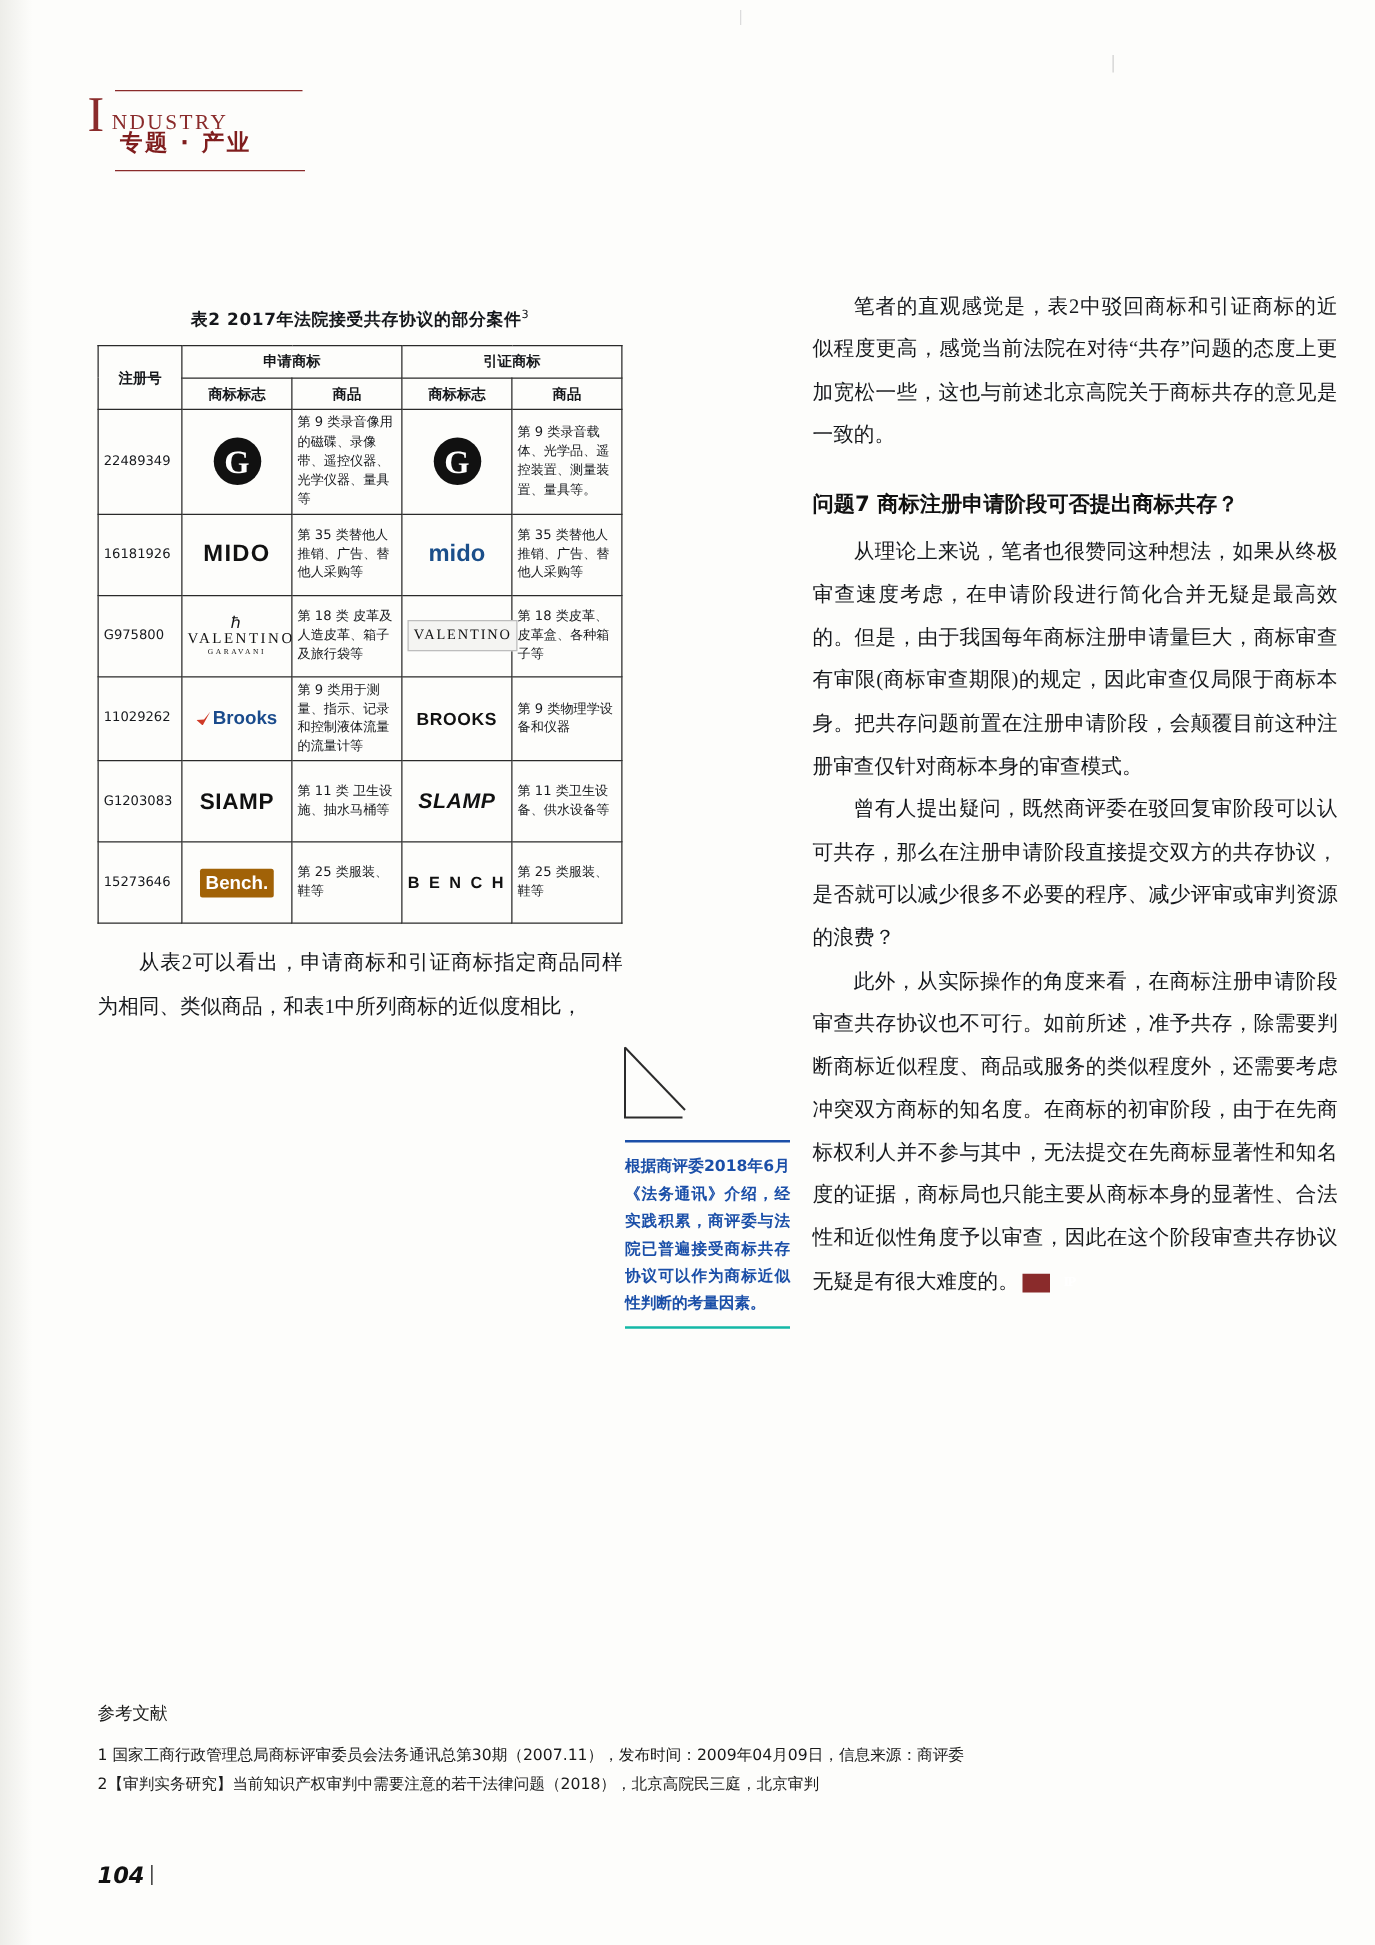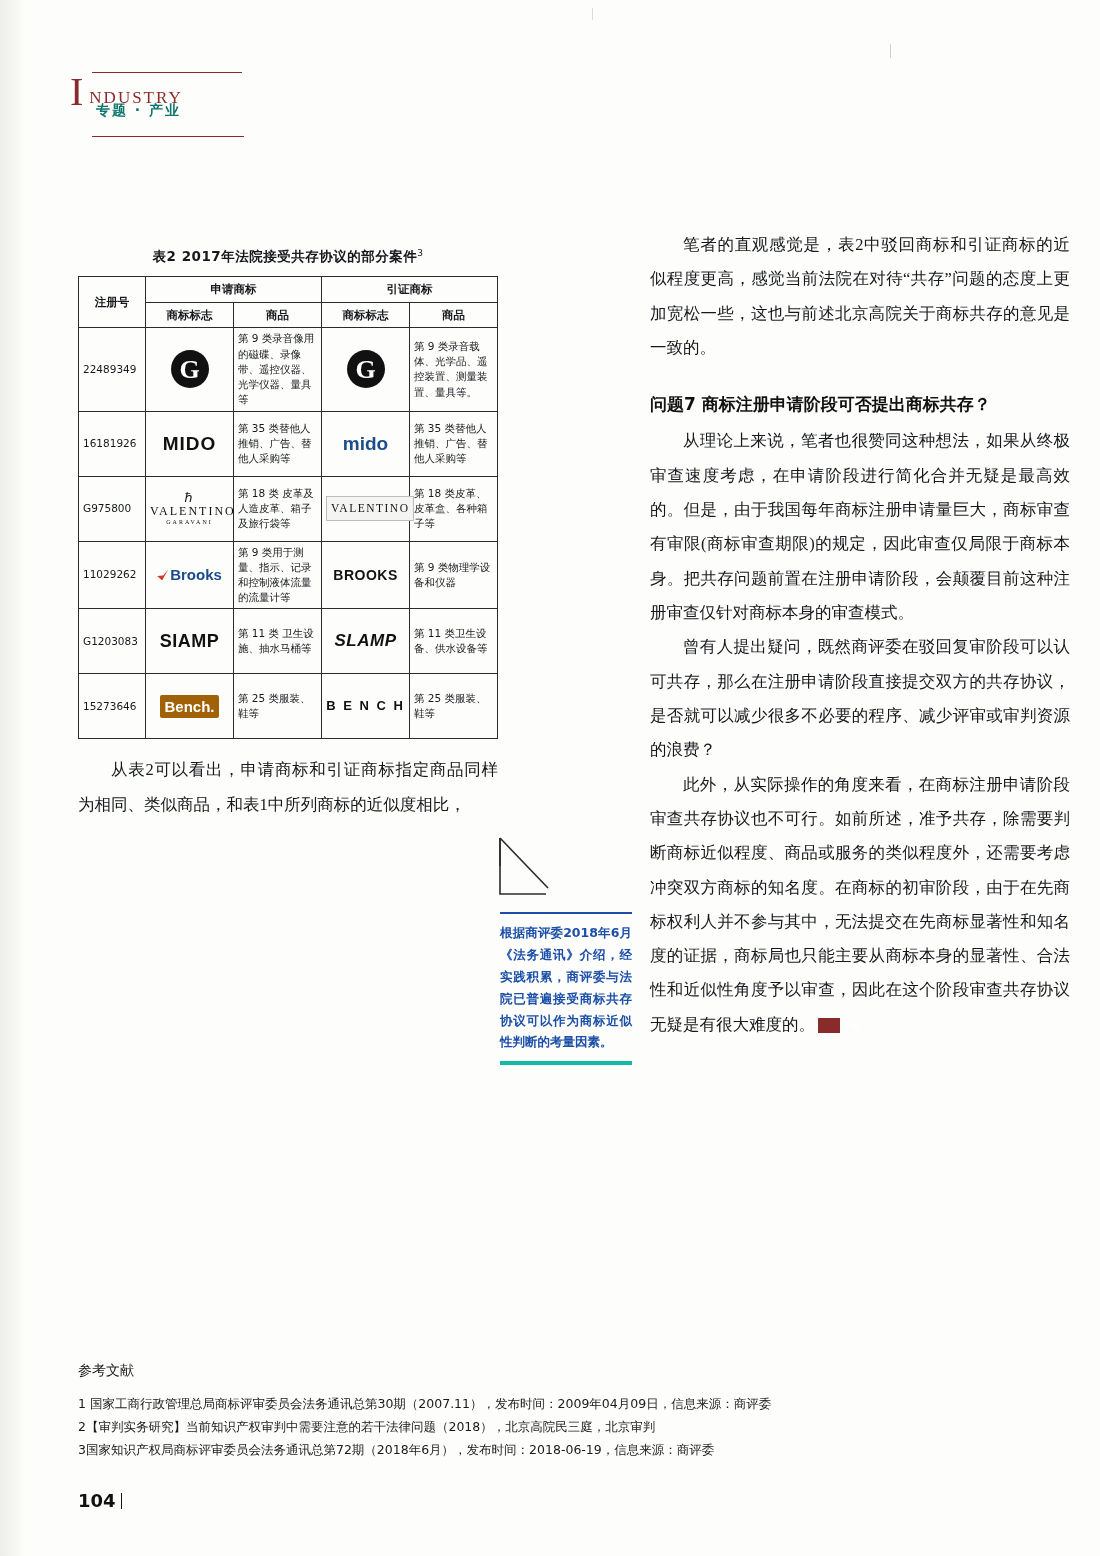--- a/index.html
+++ b/index.html
@@ -60,24 +60,24 @@
     font-size: 17px;
     letter-spacing: 2px;
     color: #8a2b2b;
     padding-bottom: 3px;
   }
   .header .cn {
     position: absolute;
     left: 26px;
     top: 30px;
     font-family: "DejaVu Sans", sans-serif;
-    font-size: 14px;
+    font-size: 18px;
     font-weight: bold;
     letter-spacing: 2px;
-    color: #0f766e;
+    color: #7f1d1d;
     text-align: center;
   }
   .header .rule-bot {
     position: absolute;
     left: 22px;
     top: 64px;
     width: 152px;
     height: 1px;
     background: #8a2b2b;
   }
@@ -252,21 +252,21 @@
     left: 500px;
     top: 912px;
     width: 132px;
     font-family: "DejaVu Sans", sans-serif;
     font-size: 12.5px;
     font-weight: bold;
     line-height: 1.75;
     color: #1b4fa8;
     text-align: justify;
     border-top: 2px solid #1b4fa8;
-    border-bottom: 4px solid #14b8a6;
+    border-bottom: 2px solid #14b8a6;
     padding: 8px 0 8px 0;
   }
   .pullquote-arrow {
     position: absolute;
     left: 498px;
     top: 836px;
     width: 56px;
     height: 68px;
   }
 
@@ -316,20 +316,21 @@
 
   
   .folio {
     position: absolute;
     left: 78px;
     top: 1490px;
     font-family: "DejaVu Sans", sans-serif;
     font-size: 18px;
     font-weight: bold;
     color: #111;
+    font-style: italic;
   }
   .folio .bar {
     display: inline-block;
     width: 1px;
     height: 16px;
     background: #111;
     vertical-align: -2px;
     margin-left: 5px;
   }
   .tick-top {
@@ -488,20 +489,19 @@
 
     <p>从理论上来说，笔者也很赞同这种想法，如果从终极审查速度考虑，在申请阶段进行简化合并无疑是最高效的。但是，由于我国每年商标注册申请量巨大，商标审查有审限(商标审查期限)的规定，因此审查仅局限于商标本身。把共存问题前置在注册申请阶段，会颠覆目前这种注册审查仅针对商标本身的审查模式。</p>
     <p>曾有人提出疑问，既然商评委在驳回复审阶段可以认可共存，那么在注册申请阶段直接提交双方的共存协议，是否就可以减少很多不必要的程序、减少评审或审判资源的浪费？</p>
     <p><span>此外，从实际操作的角度来看，在商标注册申请阶段审查共存协议也不可行。如前所述，准予共存，除需要判断商标近似程度、商品或服务的类似程度外，还需要考虑冲突双方商标的知名度。在商标的初审阶段，由于在先商标权利人并不参与其中，无法提交在先商标显著性和知名度的证据，商标局也只能主要从商标本身的显著性、合法性和近似性角度予以审查，因此在这个阶段审查共存协议无疑是有很大难度的。</span><span class="ip-mark">IP</span></p>
   </div>
 
   <div class="refs">
     <h3>参考文献</h3>
     <div class="ref">1 国家工商行政管理总局商标评审委员会法务通讯总第30期（2007.11），发布时间：2009年04月09日，信息来源：商评委</div>
     <div class="ref">2【审判实务研究】当前知识产权审判中需要注意的若干法律问题（2018），北京高院民三庭，北京审判</div>
-    <div class="ref">3国家知识产权局商标评审委员会法务通讯总第72期（2018年6月），发布时间：2018-06-19，信息来源：商评委</div>
   </div>
 
   <div class="folio">
     <span>104</span><span class="bar"></span>
   </div>
 
 </div>
 
 </body></html>

